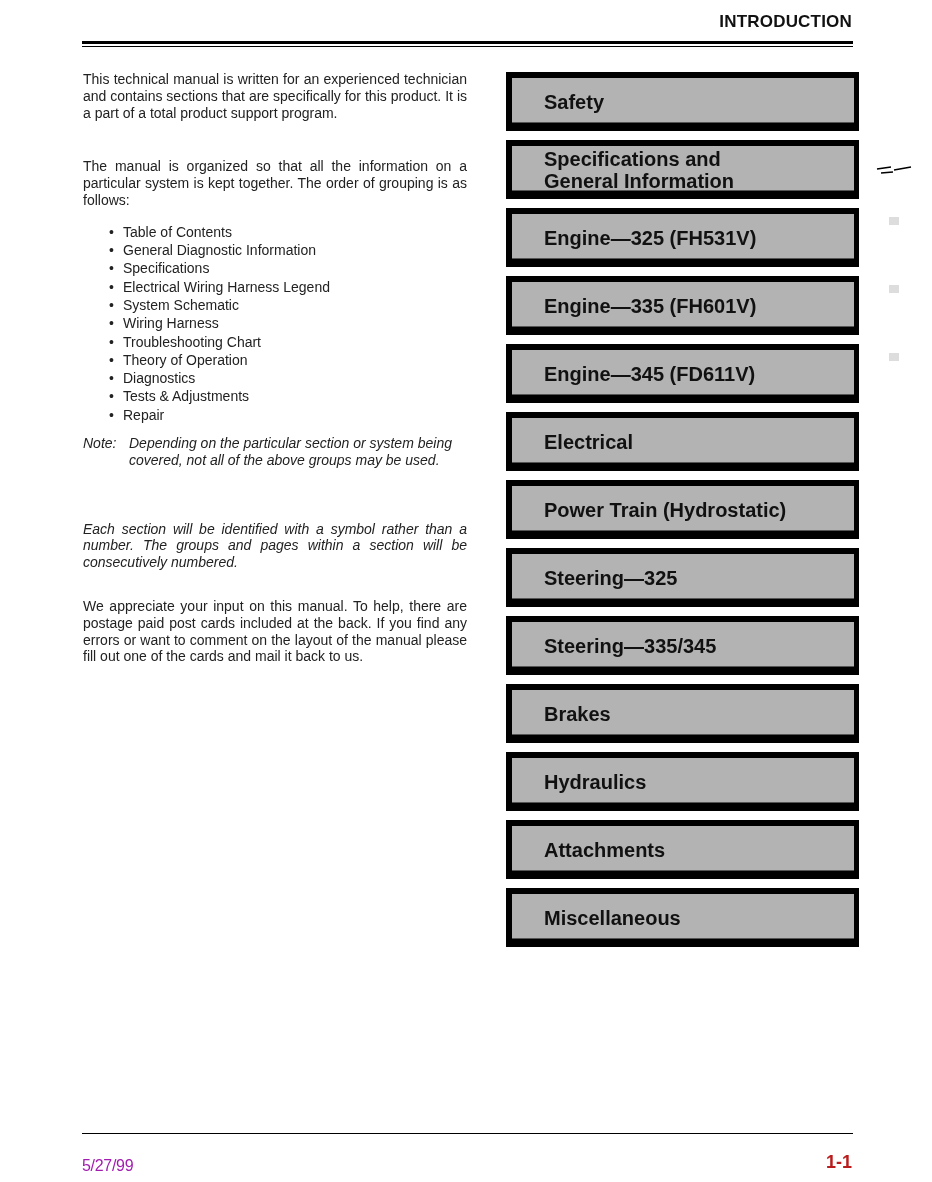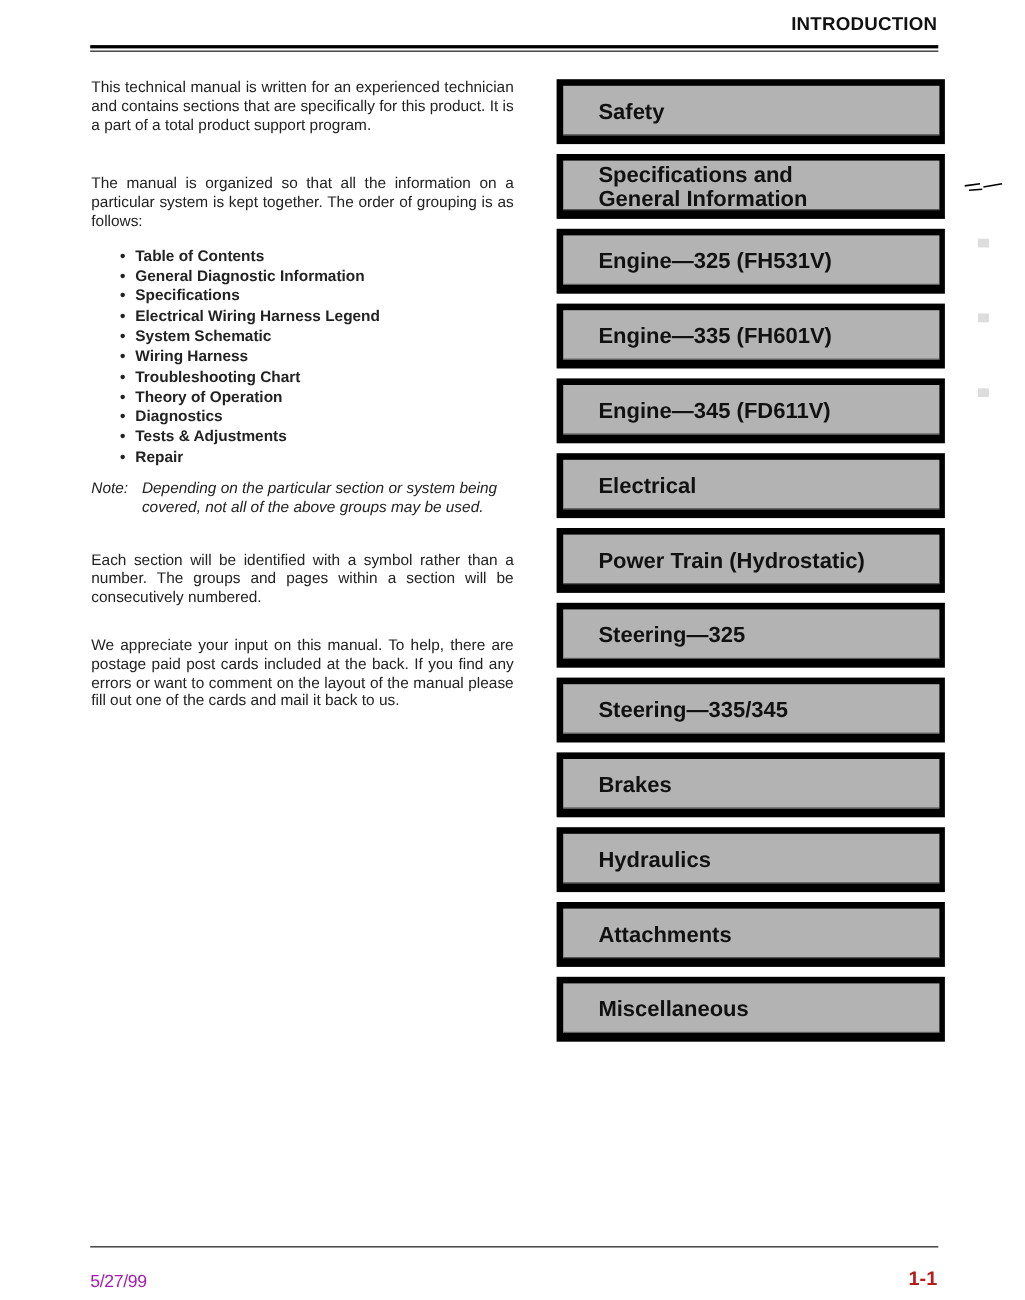--- a/index.html
+++ b/index.html
@@ -8,26 +8,26 @@
 
   .header-title { position: absolute; right: 80px; top: 12px; font-weight: bold;
                   font-size: 17px; letter-spacing: 0.2px; color: #111; }
   .header-rule-thick { position: absolute; left: 82px; width: 771px; top: 41px; height: 3px; background: #000; }
   .header-rule-thin  { position: absolute; left: 82px; width: 771px; top: 46px; height: 1px; background: #000; }
 
   .left-col { position: absolute; left: 83px; top: 71px; width: 384px; font-size: 14px; line-height: 16.8px; color: #222; }
   .para { text-align: justify; margin: 0; }
   .para-1 { }
   .para-2 { margin-top: 37px; }
-  .bullets { list-style: none; margin: 14px 0 11px 0; padding: 0 0 0 26px; font-weight: bold; }
+  .bullets { list-style: none; margin: 14px 0 11px 0; padding: 0 0 0 26px; }
   .bullets li { position: relative; padding-left: 14px; line-height: 18.3px; }
   .bullets li::before { content: "\2022"; position: absolute; left: 0; top: 0; }
   .note { margin-top: 7px; font-style: italic; position: relative; padding-left: 46px; }
   .note-label { position: absolute; left: 0; top: 0; }
-  .para-3 { margin-top: 32px; }
+  .para-3 { margin-top: 52px; font-style: italic; }
   .para-4 { margin-top: 27px; }
 
   .tabs { position: absolute; left: 506px; top: 72px; width: 353px; }
   .tab { position: relative; height: 59px; background: #000; margin-bottom: 9px; }
   .tab .panel { position: absolute; left: 6px; top: 6px; width: 342px; height: 44px; background: #b3b3b3;
                 border-bottom: 1px solid #555; }
   .tab .label { position: absolute; left: 38px; top: 50%; transform: translateY(-50%);
                 font-weight: bold; font-size: 20px; color: #111; line-height: 22px; white-space: nowrap; }
   .tab .icon { position: absolute; left: 350px; top: 0; width: 76px; height: 59px;
                display: flex; align-items: center; justify-content: center; }

